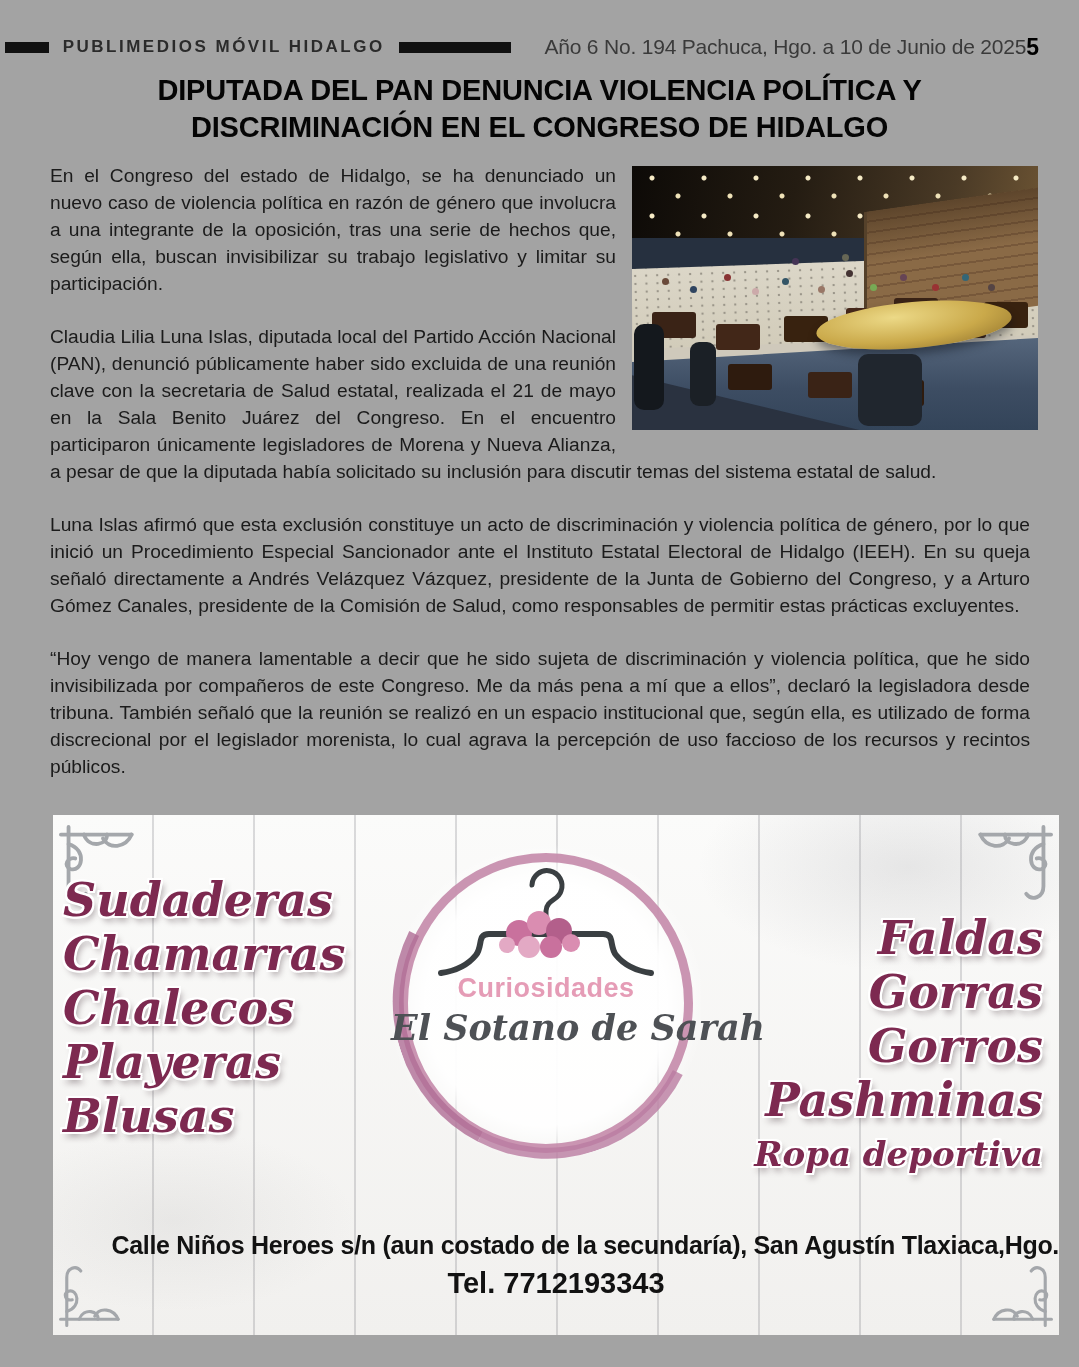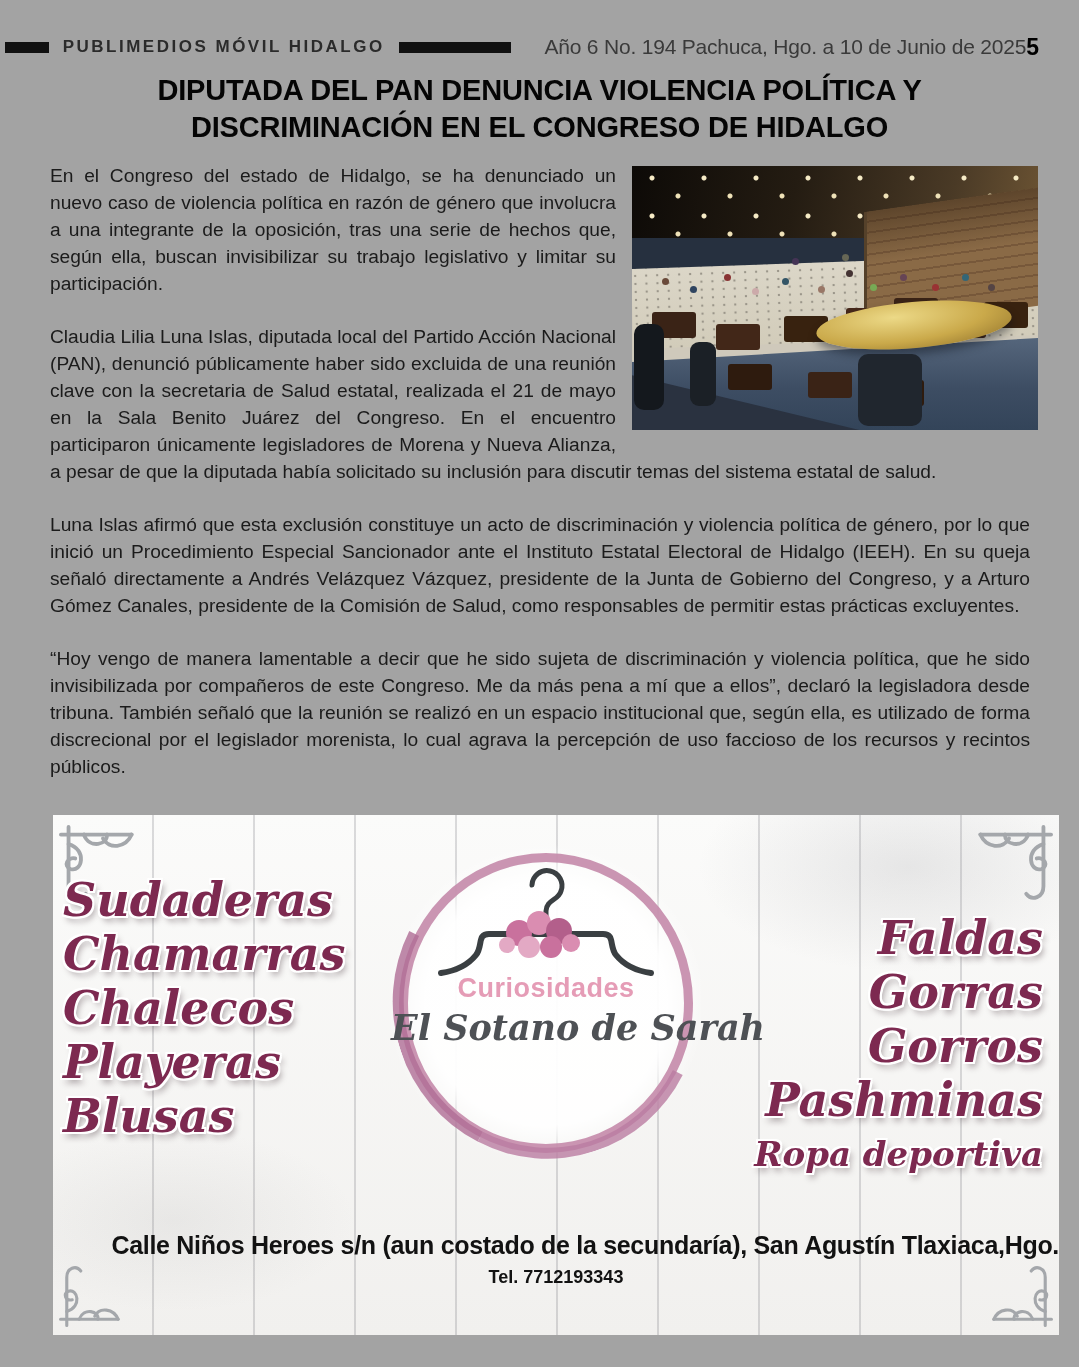--- a/index.html
+++ b/index.html
@@ -97,21 +97,21 @@
          border-left-color:#b06e96;border-bottom-color:#bb7da2;transform:rotate(-18deg);opacity:.8;}
   .hanger{position:absolute;top:10px;left:50%;transform:translateX(-50%);width:230px;height:150px;}
   .logo-tagline{position:absolute;top:128px;left:0;width:100%;text-align:center;
       font-size:27px;font-weight:700;color:#e59cb6;letter-spacing:.5px;}
   .logo-name{position:absolute;top:162px;left:0;width:100%;white-space:nowrap;
       font-family:"DejaVu Serif",serif;font-style:italic;font-weight:700;font-size:35px;color:#4e5155;}
 
   .ad-address{position:absolute;top:416px;left:0;width:100%;text-align:right;
       font-size:25px;font-weight:700;color:#121212;letter-spacing:-0.3px;}
   .ad-phone{position:absolute;top:452px;left:0;width:100%;text-align:center;
-      font-size:18px;font-weight:700;color:#121212;}
+      font-size:29px;font-weight:700;color:#121212;}
 </style>
 </head>
 <body>
 
 <div class="page">
 
   <header class="masthead">
     <span class="bar bar-left"></span>
     <span class="brand">PUBLIMEDIOS MÓVIL HIDALGO</span>
     <span class="bar bar-mid"></span>

